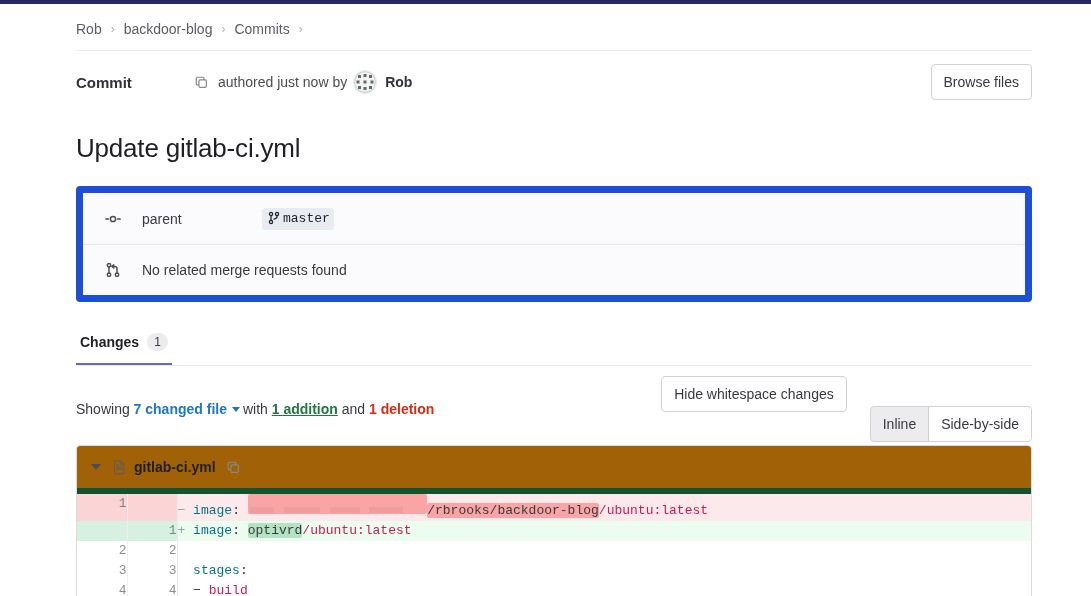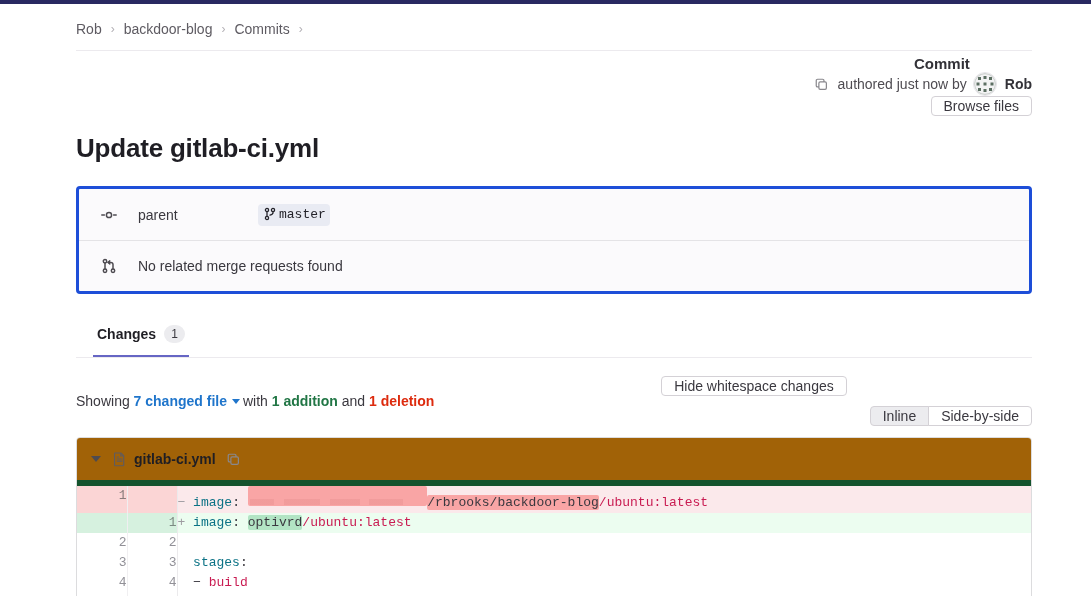--- a/index.html
+++ b/index.html
@@ -46,24 +46,23 @@
   }
   .hr {
     border: 0;
     border-top: 1px solid #eceaee;
     margin: 0;
   }
 
   
   .commit-head {
     display: flex;
-    align-items: flex-end;
+    align-items: center;
     height: 58px;
     padding-top: 4px;
-    flex-direction: column;
   }
   .commit-label {
     font-weight: bold;
     font-size: 15px;
     color: #333238;
     width: 118px;
   }
   .authored {
     display: flex;
     align-items: center;
@@ -95,50 +94,50 @@
   .head-actions {
     margin-left: auto;
     display: flex;
     gap: 12px;
   }
   .btn {
     background: #fff;
     border: 1px solid #d4d1d6;
     border-radius: 4px;
     padding: 0 12px;
-    height: 20px;
+    height: 36px;
     font-size: 14px;
     color: #3a383f;
     cursor: pointer;
     display: inline-flex;
     align-items: center;
     gap: 7px;
     font-family: "Liberation Sans", sans-serif;
     white-space: nowrap;
   }
   .caret {
     width: 0; height: 0;
     border-left: 4px solid transparent;
     border-right: 4px solid transparent;
     border-top: 5px solid #5e5b62;
     display: inline-block;
   }
 
   
   .commit-title {
     font-size: 26px;
-    font-weight: bold;
+    font-weight: normal;
     color: #1f1e24;
     margin: 24px 0 22px 0;
     letter-spacing: -0.2px;
   }
 
   
   .infobox {
-    border: 3px solid #1d4ed8;
+    border: 7px solid #1d4ed8;
     border-radius: 4px;
     background: #fbfafc;
     overflow: hidden;
   }
   .inforow {
     display: flex;
     align-items: center;
     height: 51px;
     padding: 0 22px;
     font-size: 14px;
@@ -179,21 +178,20 @@
   .tab {
     display: flex;
     align-items: center;
     gap: 8px;
     padding: 0 4px 12px 4px;
     font-size: 14px;
     font-weight: bold;
     color: #1f1e24;
     border-bottom: 2px solid transparent;
     cursor: pointer;
-    margin-left: 17px;
   }
   .tab.active { border-bottom-color: #6666c4; }
   .tab-badge {
     background: #ececef;
     color: #3a383f;
     font-weight: normal;
     font-size: 12px;
     border-radius: 10px;
     padding: 1px 7px;
     line-height: 16px;
@@ -210,21 +208,21 @@
   }
   .lnk-blue { color: #1f75cb; cursor: pointer; font-weight: bold; }
   .caret-blue {
     width: 0; height: 0;
     border-left: 4px solid transparent;
     border-right: 4px solid transparent;
     border-top: 5px solid #1f75cb;
     display: inline-block;
     margin: 0 3px 0 5px;
   }
-  .add-txt { color: #217645; font-weight: bold; }
+  .add-txt { color: #217645; font-weight: bold; text-decoration: underline; }
   .del-txt { color: #dd2b0e; font-weight: bold; }
   .showing-actions {
     margin-left: auto;
     display: flex;
     gap: 23px;
     align-items: flex-start;
   }
   .btn-group { display: flex; }
   .btn-group .btn {
     border-radius: 0;

